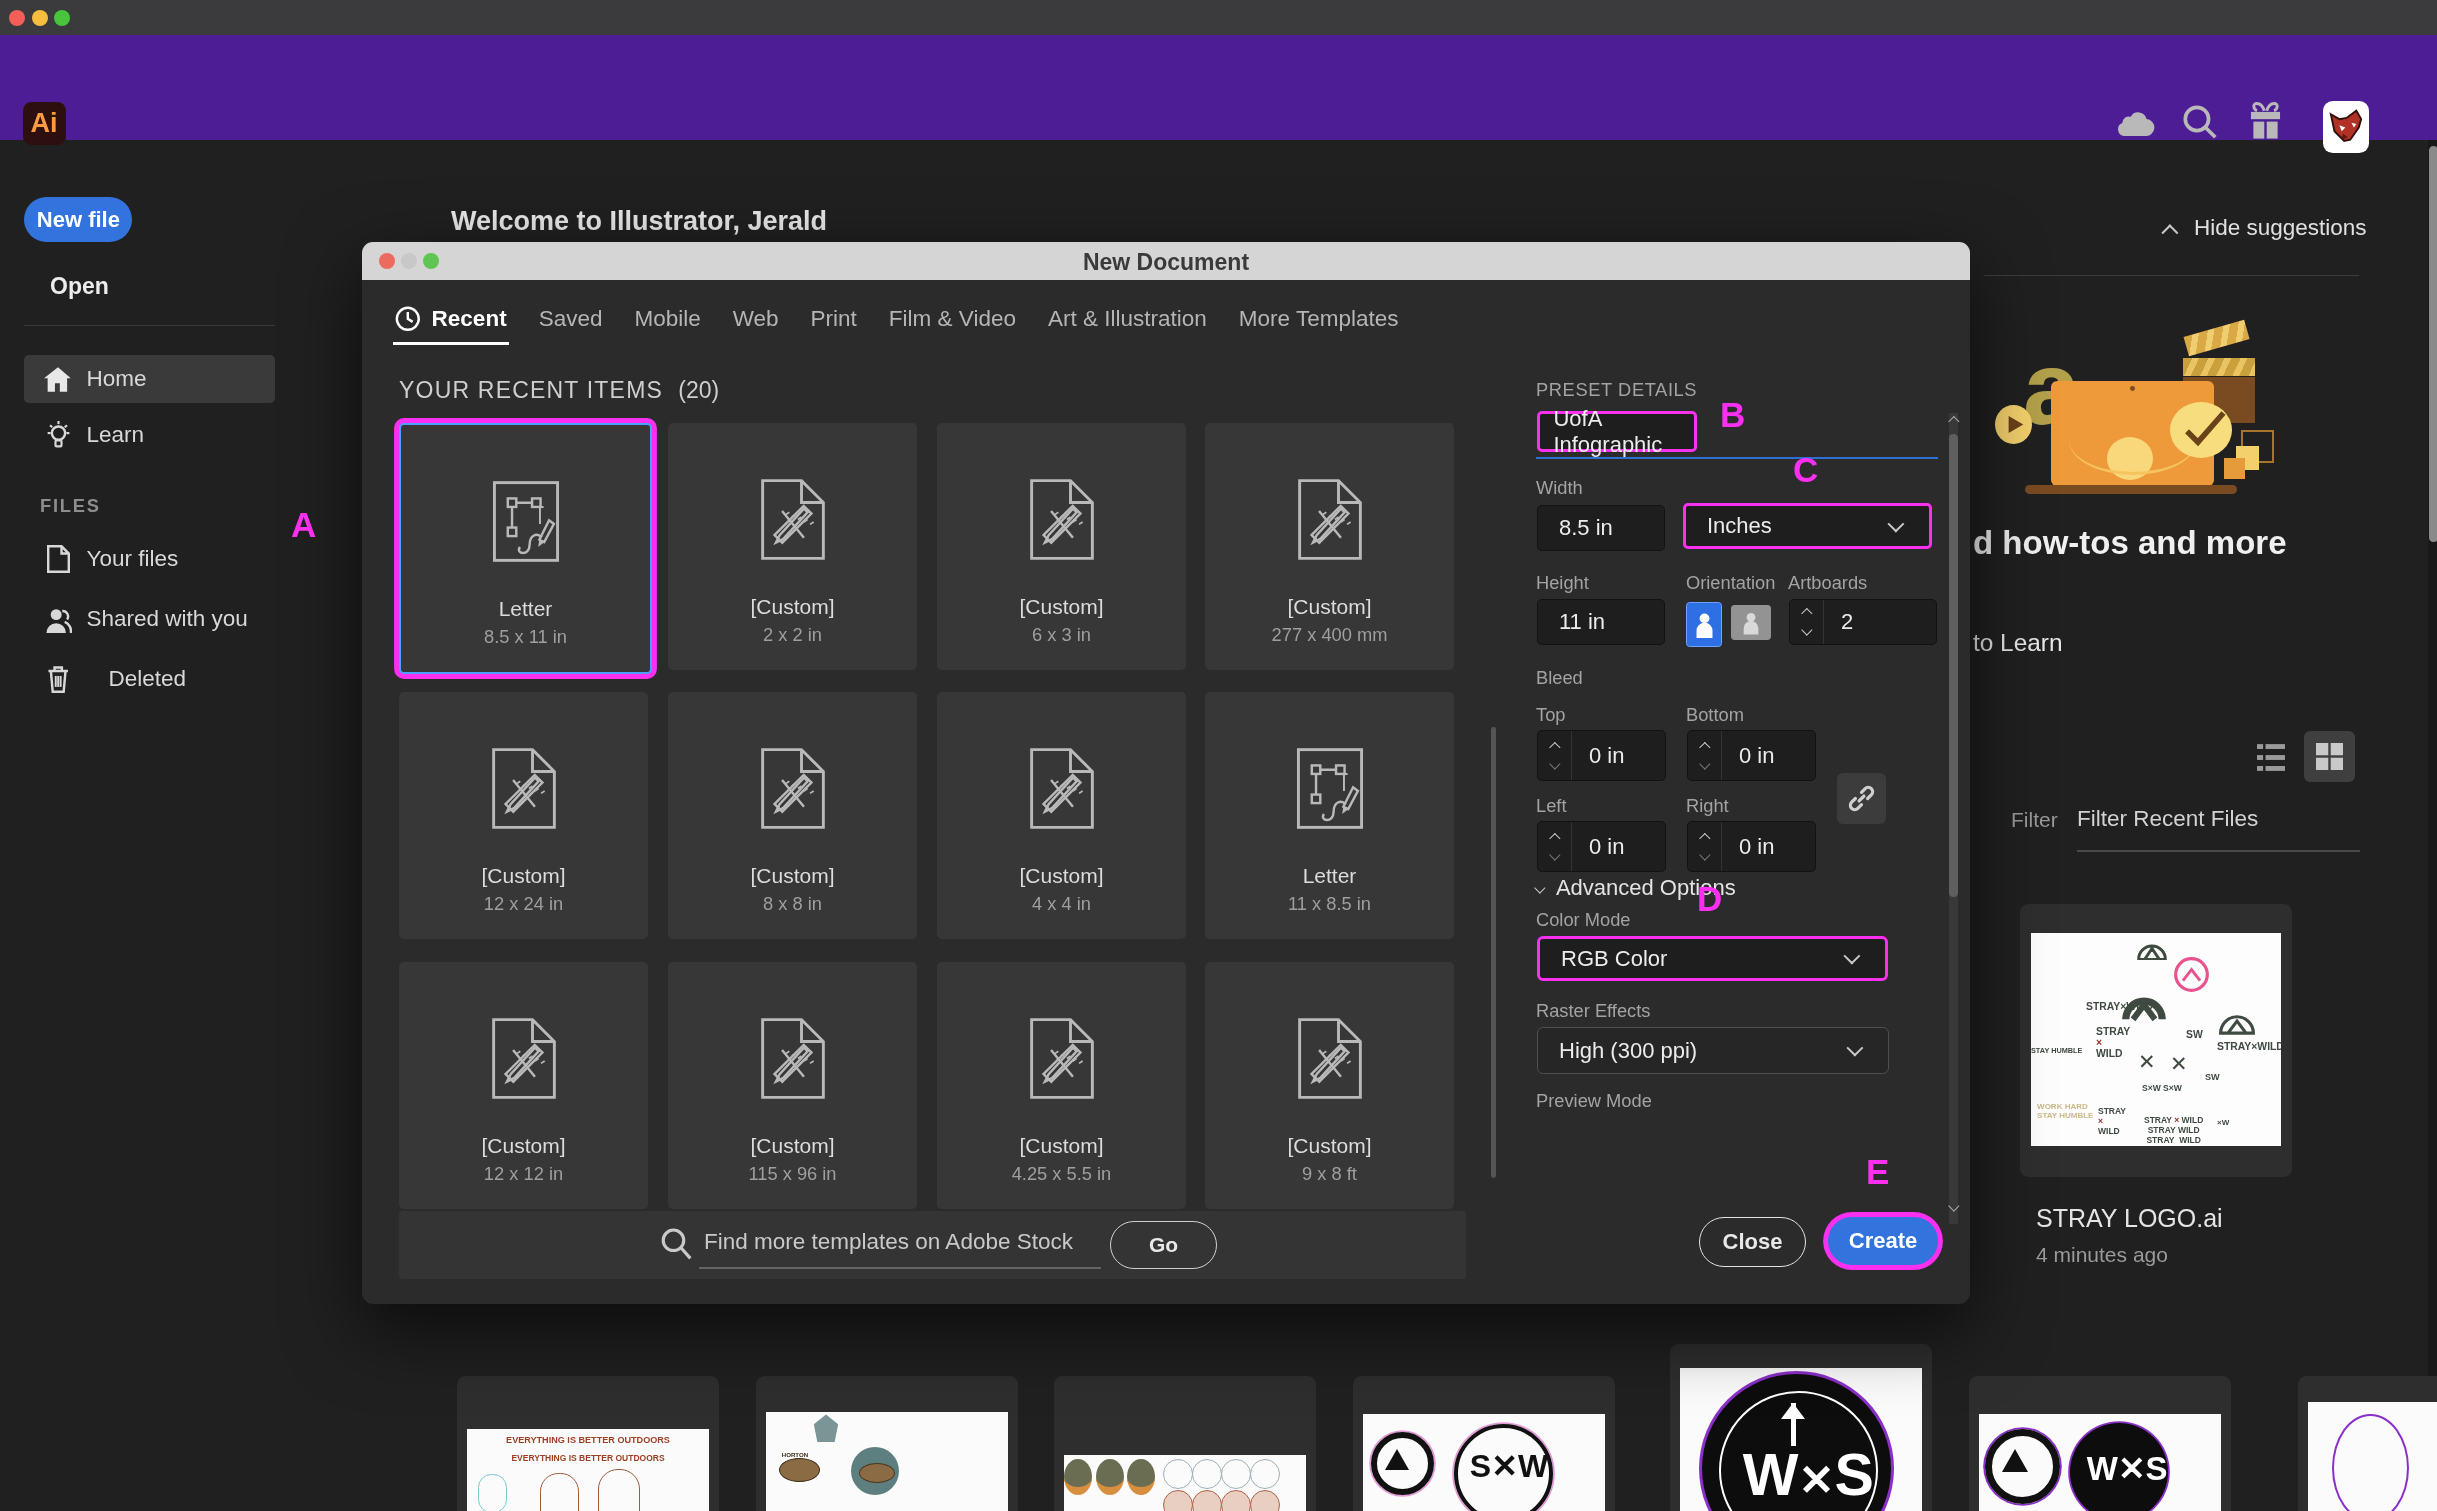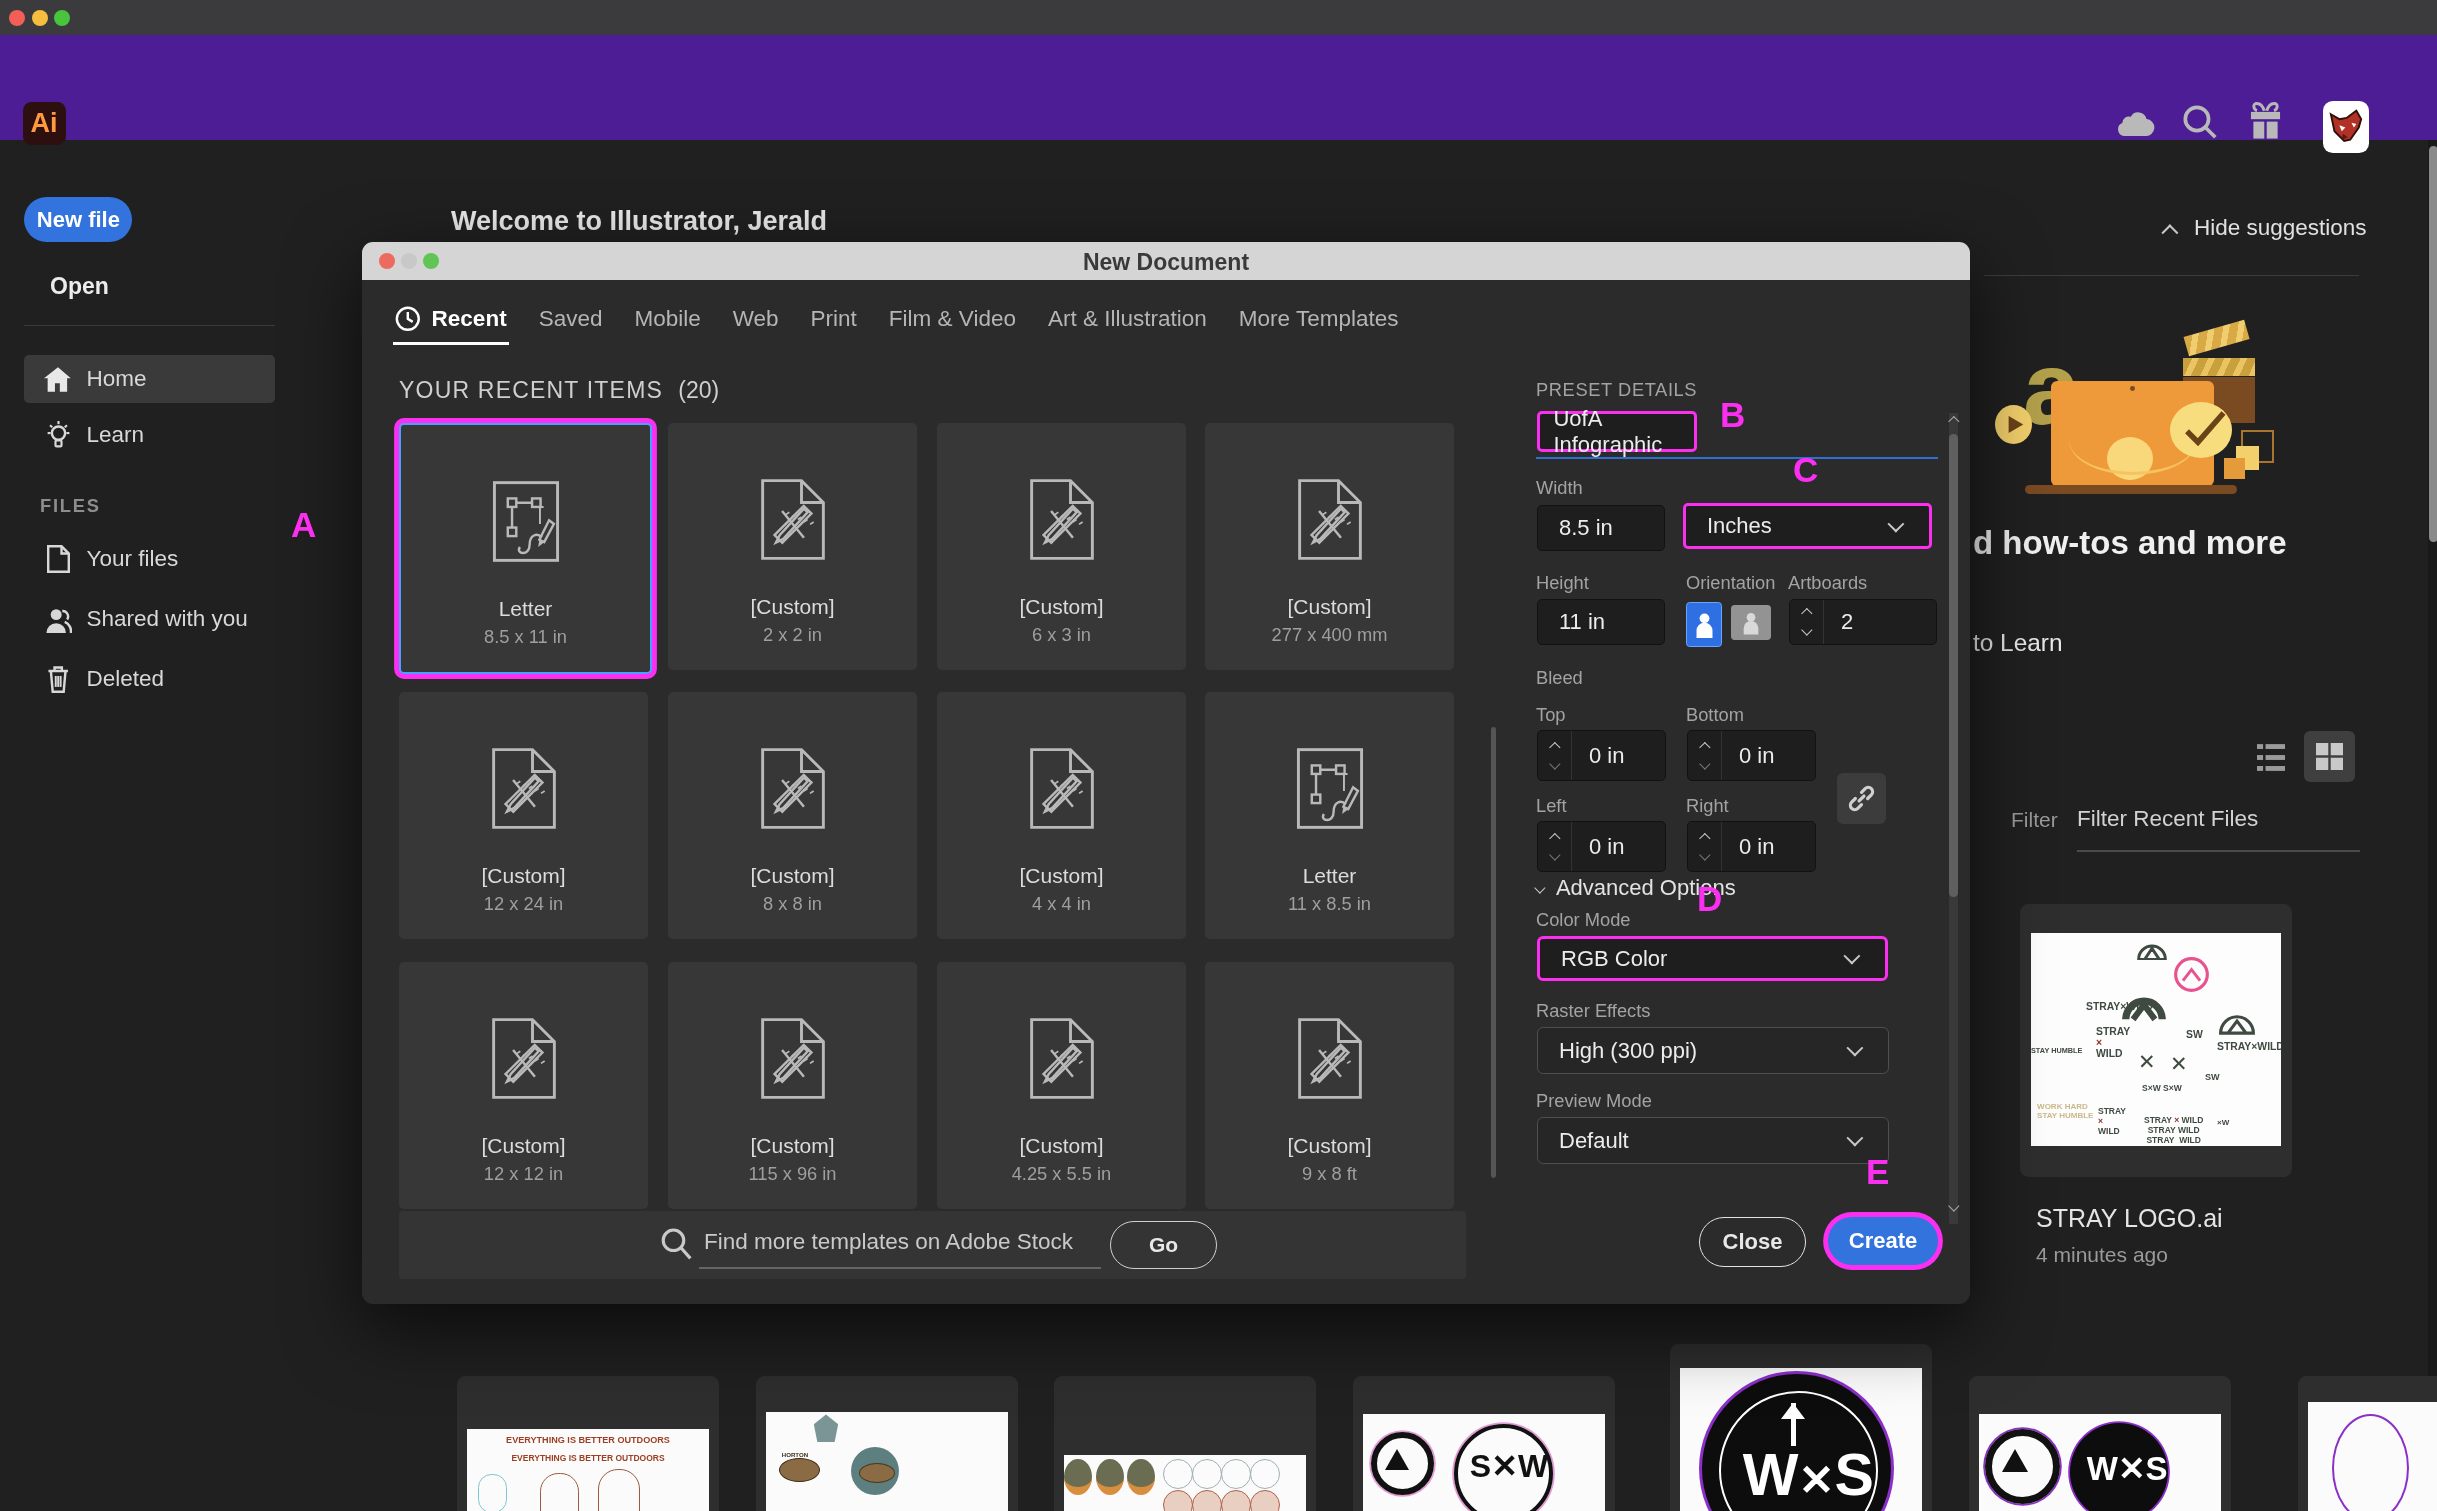--- a/index.html
+++ b/index.html
@@ -172,21 +172,21 @@
       <div class="abs navrow" style="top: 595px;">
         <div class="ic">
           <svg width="28" height="27" viewBox="0 0 23 22">
             <circle cx="10" cy="7" r="4.5" fill="#d8d8d8"></circle>
             <path d="M2 22 a8 8 0 0 1 16 0 z" fill="#d8d8d8"></path>
             <path d="M15 4 a4.5 4.5 0 0 1 4 7 M17 13 a8 8 0 0 1 5 9" fill="none" stroke="#d8d8d8" stroke-width="2"></path>
           </svg>
         </div>
         <span class="lb">Shared with you</span>
       </div>
-      <div class="abs navrow" style="top: 655px;">
+      <div class="abs navrow" style="top: 655px; gap: 22px;">
         <div class="ic">
           <svg width="24.4" height="28" viewBox="0 0 20 23">
             <path d="M2 5 h16 M7 5 v-3 h6 v3 M4 5 l1.5 17 h9 L16 5" fill="none" stroke="#d8d8d8" stroke-width="2"></path>
             <g stroke="#d8d8d8" stroke-width="1.6">
               <line x1="8" y1="9" x2="8" y2="18"></line>
               <line x1="10" y1="9" x2="10" y2="18"></line>
               <line x1="12" y1="9" x2="12" y2="18"></line>
             </g>
           </svg>
         </div>
@@ -723,24 +723,20 @@
       <span class="chev down ddchev"></span>
     </div>
 
     <div class="abs plabel" style="left:1174px;top:758px;">Raster Effects</div>
     <div class="abs ddown" style="left:1175px;top:785px;width:350px;height:45px;">
       <span class="val">High (300 ppi)</span>
       <span class="chev down ddchev"></span>
     </div>
 
     <div class="abs plabel" style="left:1174px;top:848px;text-align:right;">Preview Mode</div>
-    <div class="abs ddown" style="left:1175px;top:875px;width:350px;height:45px;">
-      <span class="val">Default</span>
-      <span class="chev down ddchev"></span>
-    </div>
 
     <div class="abs" style="left:1587px;top:171px;width:8.5px;height:811px;background:#393939;"></div>
     <div class="abs" style="left:1587px;top:192px;width:8.5px;height:463px;background:#5f5f5f;border-radius:4.3px;"></div>
     <span class="chev up sm abs" style="left:1588px;top:176px;border-color:#aaa;"></span>
     <span class="chev down sm abs" style="left:1588px;top:960px;border-color:#aaa;"></span>
 
     <div class="abs pillbtn" style="left:1337px;top:975px;width:105px;height:48px;border:1.8px solid #e3e3e3;color:#e8e8e8;">Close</div>
     <div class="abs pillbtn" style="left:1466px;top:975px;width:110px;height:48px;background:#3273de;color:#fff;box-shadow:0 0 0 4.9px #fb2ff0;">Create</div>
   </div>
 

